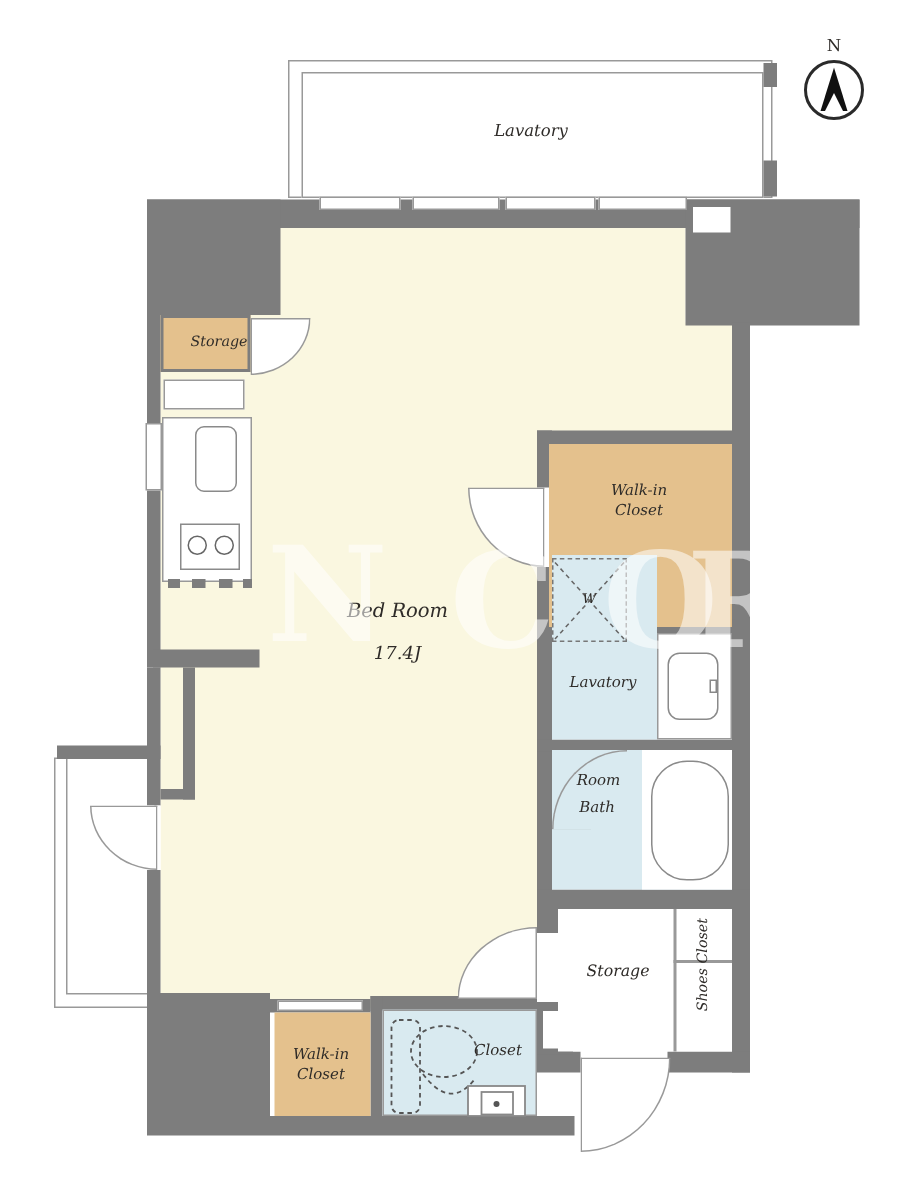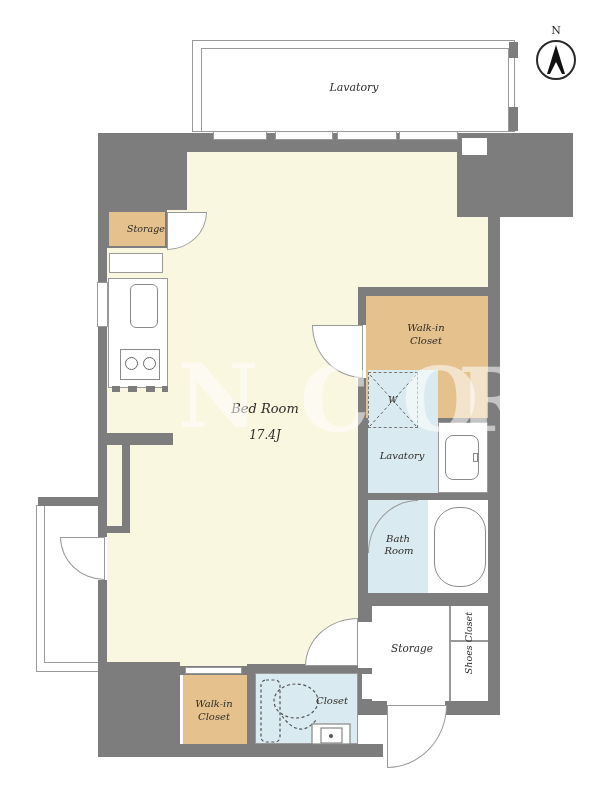--- a/index.html
+++ b/index.html
@@ -126,21 +126,21 @@
 
   <div class="lbl" style="left:354px;top:88px;font-size:11px;">Lavatory</div>
   <div class="lbl" style="left:146px;top:229px;font-size:9.5px;">Storage</div>
   <div class="lbl" style="left:265px;top:409px;font-size:13px;">Bed Room</div>
   <div class="lbl" style="left:265px;top:436px;font-size:12px;">17.4J</div>
   <div class="lbl" style="left:426px;top:328px;font-size:10px;">Walk-in</div>
   <div class="lbl" style="left:426px;top:341px;font-size:10px;">Closet</div>
   <div class="lbl" style="left:393px;top:400px;font-size:9px;">W</div>
   <div class="lbl" style="left:402px;top:456px;font-size:10px;">Lavatory</div>
   <div class="lbl" style="left:398px;top:539px;font-size:10px;">Bath</div>
-  <div class="lbl" style="left:399px;top:551px;font-size:10px;">Room</div>
+  <div class="lbl" style="left:399px;top:521px;font-size:10px;">Room</div>
   <div class="lbl" style="left:332px;top:701px;font-size:10px;">Closet</div>
   <div class="lbl" style="left:412px;top:648px;font-size:10.5px;">Storage</div>
   <div class="vlbl" style="left:463px;top:612px;font-size:9.5px;">Shoes Closet</div>
   <div class="lbl" style="left:214px;top:704px;font-size:10px;">Walk-in</div>
   <div class="lbl" style="left:214px;top:717px;font-size:10px;">Closet</div>
 
   <div class="lbl" style="left:556px;top:31px;font-size:11px;font-style:normal;">N</div>
   <div class="abs" style="left:536px;top:40px;width:40px;height:40px;border:2px solid #2a2a2a;border-radius:50%;background:#fff;">
     <div class="abs" style="left:9px;top:3px;width:0;height:0;border-left:9px solid transparent;border-right:9px solid transparent;border-bottom:29px solid #111;"></div>
     <div class="abs" style="left:12px;top:20px;width:0;height:0;border-left:6px solid transparent;border-right:6px solid transparent;border-bottom:12px solid #fff;"></div>

